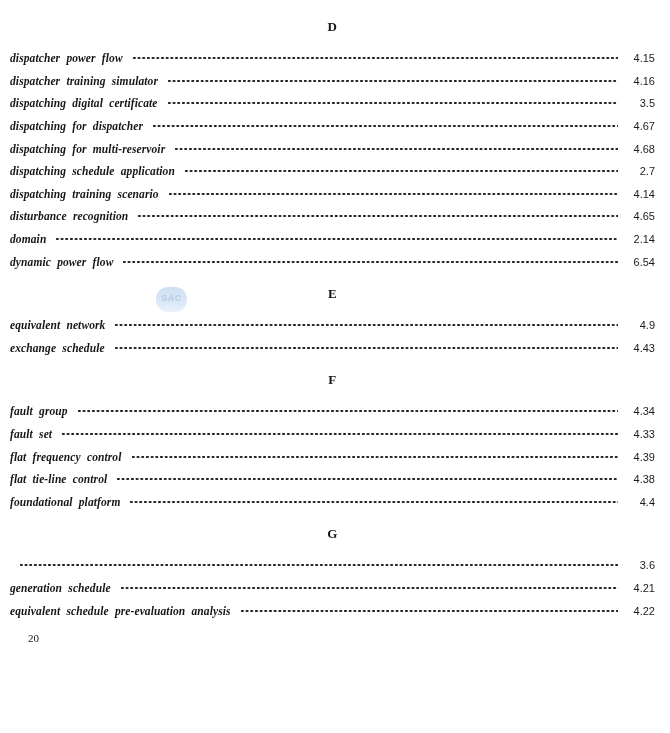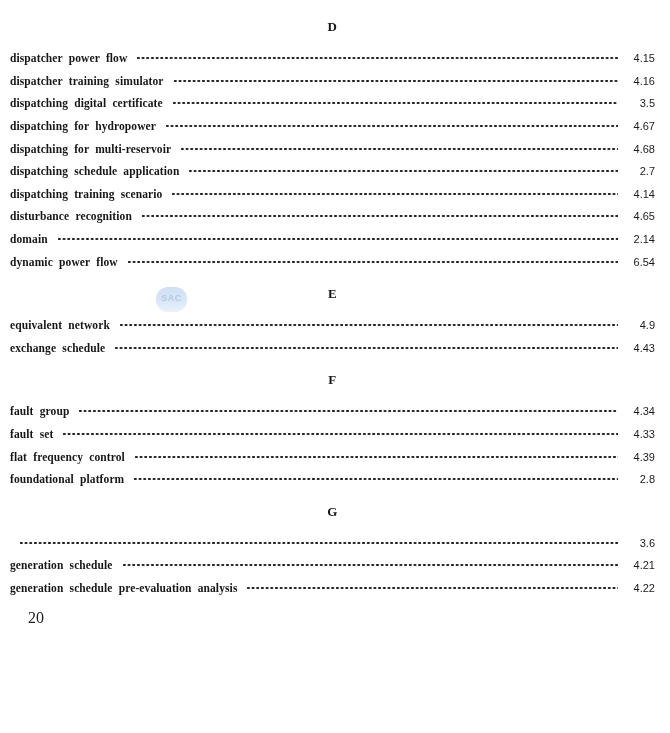--- a/index.html
+++ b/index.html
@@ -29,20 +29,21 @@
     align-items: center;
     height: 22.6px;
     white-space: nowrap;
   }
   .term {
     font-weight: 700;
     font-size: 11.5px;
     word-spacing: 0.28em;
     letter-spacing: 0.1px;
     flex: 0 0 auto;
+    font-style: italic;
   }
   .leader {
     flex: 1 1 auto;
     align-self: center;
     height: 12px;
     margin: 0 7px 0 9px;
     background-image: radial-gradient(circle, #1c1c1c 1.02px, transparent 1.35px);
     background-size: 4.7px 12px;
     background-repeat: repeat-x;
     background-position: left center;
@@ -52,21 +53,21 @@
     min-width: 30px;
     text-align: right;
     font-family: Liberation Sans, sans-serif;
     font-size: 11px;
     font-weight: 400;
     color: #1b1b1b;
   }
   .folio {
     margin: 10px 0 0 18px;
     font-family: "Liberation Serif", serif;
-    font-size: 16px;
+    font-size: 11px;
     color: #222;
   }
   .watermark {
     position: absolute;
     left: 156px;
     top: 287px;
     width: 31px;
     height: 25px;
     background: linear-gradient(180deg, #cfdff2 0%, #dbe8f7 60%, #eaf2fb 100%);
     border-radius: 12px;
@@ -100,21 +101,21 @@
           <span class="term">dispatcher training simulator</span>
           <span class="leader"></span>
           <span class="pageref">4.16</span>
         </div>
         <div class="entry-row">
           <span class="term">dispatching digital certificate</span>
           <span class="leader"></span>
           <span class="pageref">3.5</span>
         </div>
         <div class="entry-row">
-          <span class="term">dispatching for hydropower</span>
+          <span class="term">dispatching for dispatcher</span>
           <span class="leader"></span>
           <span class="pageref">4.67</span>
         </div>
         <div class="entry-row">
           <span class="term">dispatching for multi-reservoir</span>
           <span class="leader"></span>
           <span class="pageref">4.68</span>
         </div>
         <div class="entry-row">
           <span class="term">dispatching schedule application</span>
@@ -166,38 +167,43 @@
           <span class="term">fault set</span>
           <span class="leader"></span>
           <span class="pageref">4.33</span>
         </div>
         <div class="entry-row">
           <span class="term">flat frequency control</span>
           <span class="leader"></span>
           <span class="pageref">4.39</span>
         </div>
         <div class="entry-row">
+          <span class="term">flat tie-line control</span>
+          <span class="leader"></span>
+          <span class="pageref">4.38</span>
+        </div>
+        <div class="entry-row">
           <span class="term">foundational platform</span>
           <span class="leader"></span>
-          <span class="pageref">2.8</span>
+          <span class="pageref">4.4</span>
         </div>
       </section>
       <section>
         <div class="section-letter">G</div>
         <div class="entry-row">
           <span class="leader"></span>
           <span class="pageref">3.6</span>
         </div>
         <div class="entry-row">
           <span class="term">generation schedule</span>
           <span class="leader"></span>
           <span class="pageref">4.21</span>
         </div>
         <div class="entry-row">
-          <span class="term">generation schedule pre-evaluation analysis</span>
+          <span class="term">equivalent schedule pre-evaluation analysis</span>
           <span class="leader"></span>
           <span class="pageref">4.22</span>
         </div>
       </section>
     </div>
   <div class="folio">20</div>
   <div class="watermark">
     <span>SAC</span>
   </div>
 </div>

